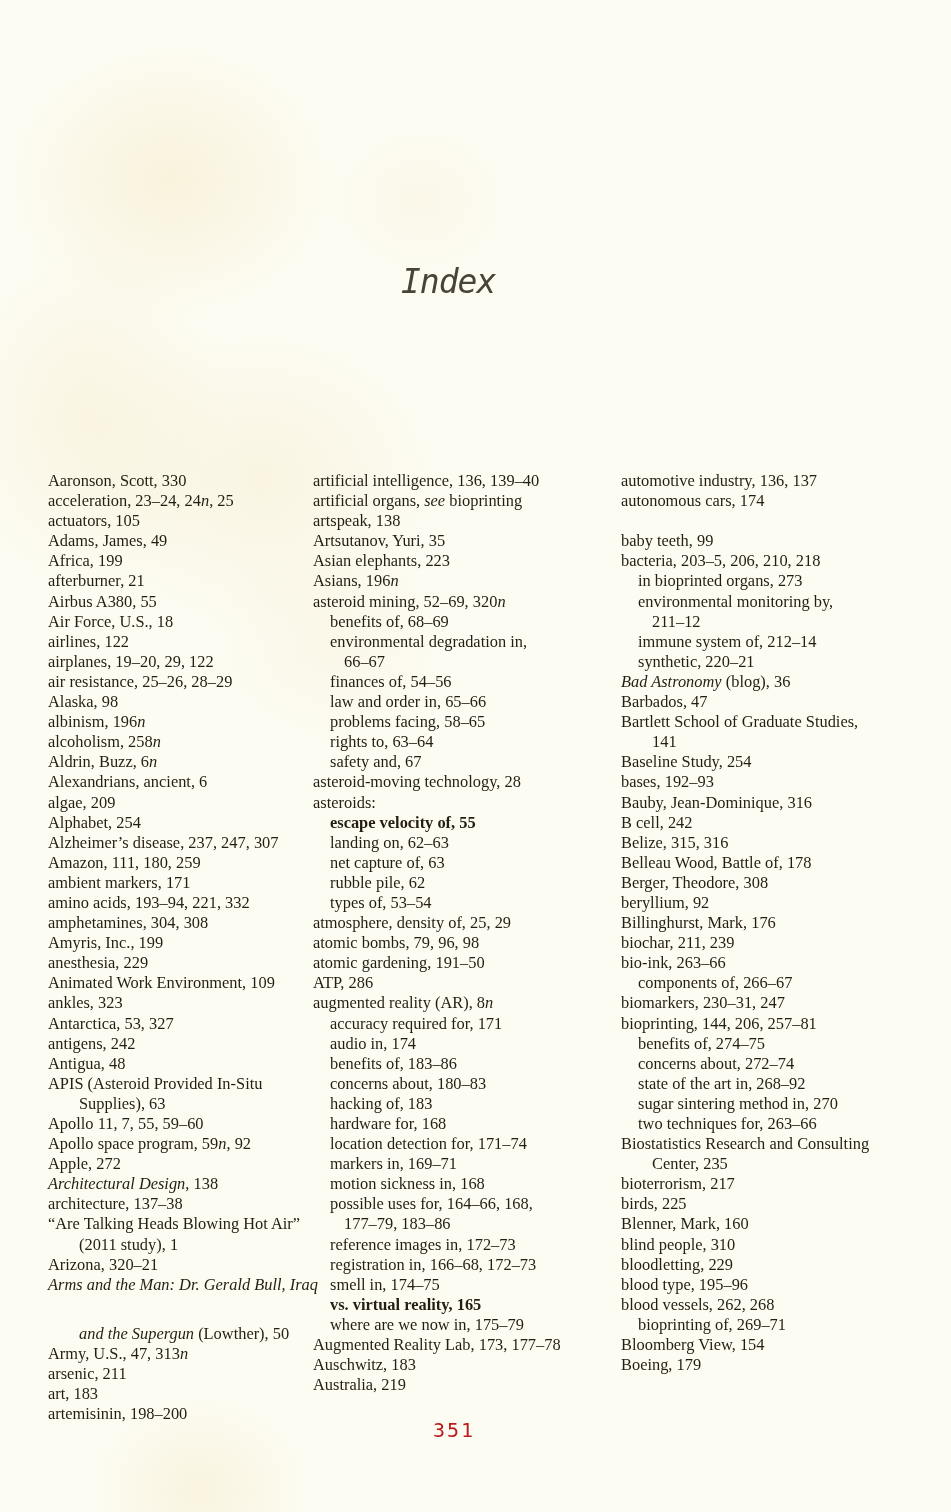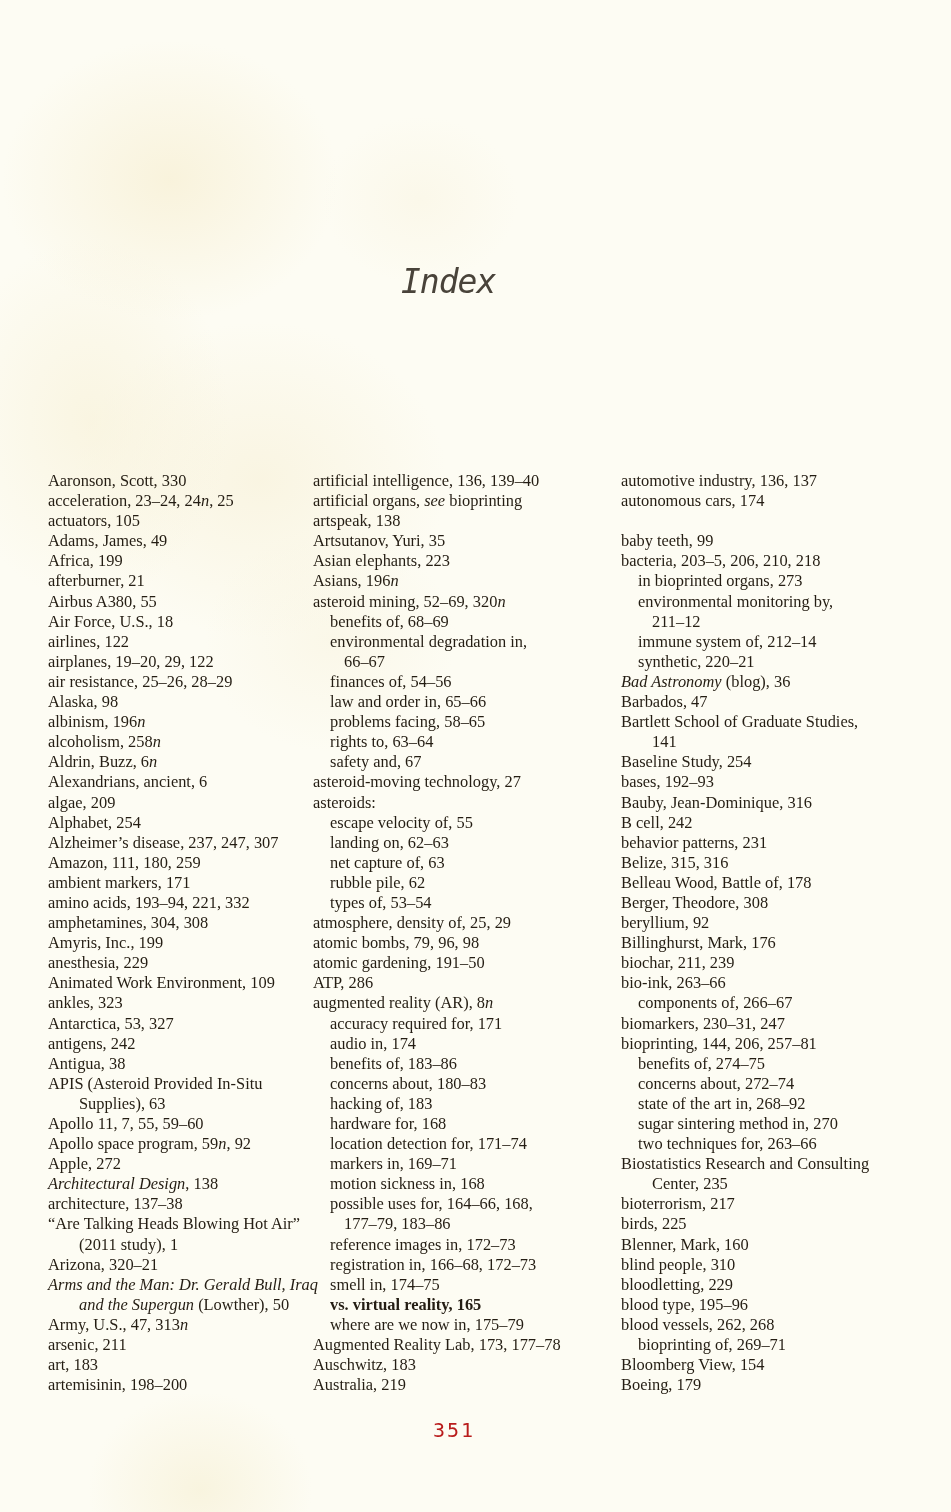--- a/index.html
+++ b/index.html
@@ -67,33 +67,33 @@
     <div class="line"><span>Amazon, 111, 180, 259</span></div>
     <div class="line"><span>ambient markers, 171</span></div>
     <div class="line"><span>amino acids, 193–94, 221, 332</span></div>
     <div class="line"><span>amphetamines, 304, 308</span></div>
     <div class="line"><span>Amyris, Inc., 199</span></div>
     <div class="line"><span>anesthesia, 229</span></div>
     <div class="line"><span>Animated Work Environment, 109</span></div>
     <div class="line"><span>ankles, 323</span></div>
     <div class="line"><span>Antarctica, 53, 327</span></div>
     <div class="line"><span>antigens, 242</span></div>
-    <div class="line"><span>Antigua, 38</span></div>
+    <div class="line"><span>Antigua, 48</span></div>
     <div class="line"><span>APIS (Asteroid Provided In-Situ</span></div>
     <div class="line" style="padding-left: 31px;"><span>Supplies), 63</span></div>
     <div class="line"><span>Apollo 11, 7, 55, 59–60</span></div>
     <div class="line"><span>Apollo space program, 59</span><span class="it">n</span><span>, 92</span></div>
     <div class="line"><span>Apple, 272</span></div>
     <div class="line"><span class="it">Architectural Design</span><span>, 138</span></div>
     <div class="line"><span>architecture, 137–38</span></div>
     <div class="line"><span>“Are Talking Heads Blowing Hot Air”</span></div>
     <div class="line" style="padding-left: 31px;"><span>(2011 study), 1</span></div>
     <div class="line"><span>Arizona, 320–21</span></div>
     <div class="line"><span class="it">Arms and the Man: Dr. Gerald Bull, Iraq</span></div>
-    <div class="line" style="padding-left: 31px;"><span class="it">and the Supergun</span><span> (Lowther), 50</span></div>
+    <div class="line" style="padding-left: 31px; margin-top: 29px;"><span class="it">and the Supergun</span><span> (Lowther), 50</span></div>
     <div class="line"><span>Army, U.S., 47, 313</span><span class="it">n</span></div>
     <div class="line"><span>arsenic, 211</span></div>
     <div class="line"><span>art, 183</span></div>
     <div class="line"><span>artemisinin, 198–200</span></div>
   </div>
 <div class="col col-2">
     <div class="line"><span>artificial intelligence, 136, 139–40</span></div>
     <div class="line"><span>artificial organs, </span><span class="it">see</span><span> bioprinting</span></div>
     <div class="line"><span>artspeak, 138</span></div>
     <div class="line"><span>Artsutanov, Yuri, 35</span></div>
@@ -101,23 +101,23 @@
     <div class="line"><span>Asians, 196</span><span class="it">n</span></div>
     <div class="line"><span>asteroid mining, 52–69, 320</span><span class="it">n</span></div>
     <div class="line" style="padding-left: 17px;"><span>benefits of, 68–69</span></div>
     <div class="line" style="padding-left: 17px;"><span>environmental degradation in,</span></div>
     <div class="line" style="padding-left: 31px;"><span>66–67</span></div>
     <div class="line" style="padding-left: 17px;"><span>finances of, 54–56</span></div>
     <div class="line" style="padding-left: 17px;"><span>law and order in, 65–66</span></div>
     <div class="line" style="padding-left: 17px;"><span>problems facing, 58–65</span></div>
     <div class="line" style="padding-left: 17px;"><span>rights to, 63–64</span></div>
     <div class="line" style="padding-left: 17px;"><span>safety and, 67</span></div>
-    <div class="line"><span>asteroid-moving technology, 27</span></div>
+    <div class="line"><span>asteroid-moving technology, 28</span></div>
     <div class="line"><span>asteroids:</span></div>
-    <div class="line" style="padding-left: 17px;"><span>escape velocity of, 55</span></div>
+    <div class="line" style="padding-left: 17px; font-weight: bold;"><span>escape velocity of, 55</span></div>
     <div class="line" style="padding-left: 17px;"><span>landing on, 62–63</span></div>
     <div class="line" style="padding-left: 17px;"><span>net capture of, 63</span></div>
     <div class="line" style="padding-left: 17px;"><span>rubble pile, 62</span></div>
     <div class="line" style="padding-left: 17px;"><span>types of, 53–54</span></div>
     <div class="line"><span>atmosphere, density of, 25, 29</span></div>
     <div class="line"><span>atomic bombs, 79, 96, 98</span></div>
     <div class="line"><span>atomic gardening, 191–50</span></div>
     <div class="line"><span>ATP, 286</span></div>
     <div class="line"><span>augmented reality (AR), 8</span><span class="it">n</span></div>
     <div class="line" style="padding-left: 17px;"><span>accuracy required for, 171</span></div>
@@ -152,21 +152,20 @@
     <div class="line" style="padding-left: 17px;"><span>immune system of, 212–14</span></div>
     <div class="line" style="padding-left: 17px;"><span>synthetic, 220–21</span></div>
     <div class="line"><span class="it">Bad Astronomy</span><span> (blog), 36</span></div>
     <div class="line"><span>Barbados, 47</span></div>
     <div class="line"><span>Bartlett School of Graduate Studies,</span></div>
     <div class="line" style="padding-left: 31px;"><span>141</span></div>
     <div class="line"><span>Baseline Study, 254</span></div>
     <div class="line"><span>bases, 192–93</span></div>
     <div class="line"><span>Bauby, Jean-Dominique, 316</span></div>
     <div class="line"><span>B cell, 242</span></div>
-    <div class="line"><span>behavior patterns, 231</span></div>
     <div class="line"><span>Belize, 315, 316</span></div>
     <div class="line"><span>Belleau Wood, Battle of, 178</span></div>
     <div class="line"><span>Berger, Theodore, 308</span></div>
     <div class="line"><span>beryllium, 92</span></div>
     <div class="line"><span>Billinghurst, Mark, 176</span></div>
     <div class="line"><span>biochar, 211, 239</span></div>
     <div class="line"><span>bio-ink, 263–66</span></div>
     <div class="line" style="padding-left: 17px;"><span>components of, 266–67</span></div>
     <div class="line"><span>biomarkers, 230–31, 247</span></div>
     <div class="line"><span>bioprinting, 144, 206, 257–81</span></div>

